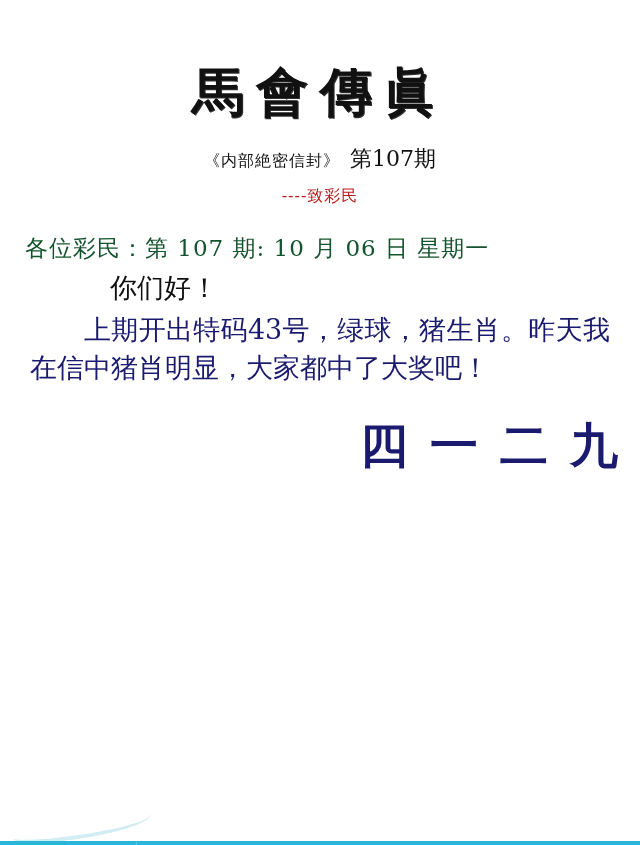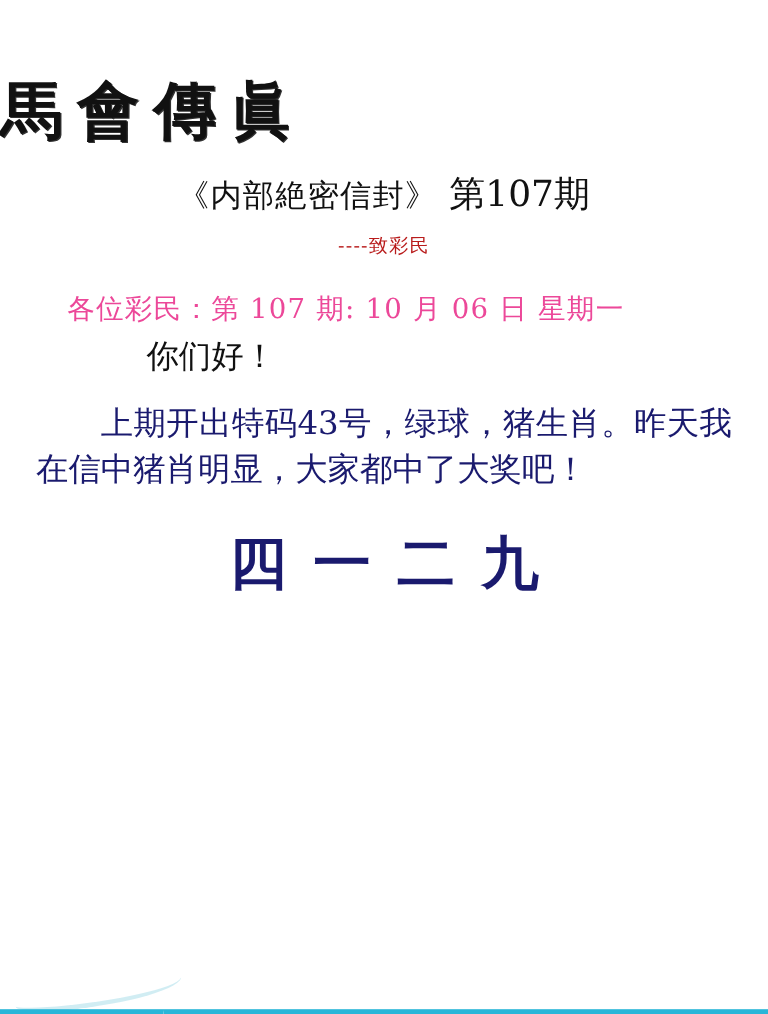--- a/index.html
+++ b/index.html
@@ -15,82 +15,82 @@
     position: relative;
   }
   .page {
     position: relative;
     width: 640px;
     height: 845px;
     box-sizing: border-box;
     background: #fff;
   }
   .title {
+    text-align: center;
     font-family: "DejaVu Serif", "Liberation Serif", serif;
     font-weight: bold;
     font-size: 52px;
     letter-spacing: 12px;
     color: #111;
     margin-top: 58px;
     text-shadow: 1px 1px 0 #333;
   }
   .subtitle {
     text-align: center;
     font-size: 26px;
     color: #111;
     margin-top: 14px;
     font-family: "DejaVu Serif", "Liberation Serif", serif;
   }
   .subtitle .env {
-    font-size: 26px;
+    font-size: 16px;
     letter-spacing: 1px;
   }
   .subtitle .issue {
     margin-left: 10px;
-    font-size: 30px;
+    font-size: 22px;
   }
   .dedication {
     text-align: center;
     font-size: 16px;
     color: #b91c1c;
     margin-top: 12px;
     letter-spacing: 1px;
   }
   .body-text {
     margin: 0 30px;
     color: #1a1a6e;
     font-size: 27px;
     line-height: 1.42;
     font-family: "DejaVu Serif", "Liberation Serif", serif;
   }
   .greet-line {
     margin-top: 26px;
-    color: #ec4899;
+    color: #14532d;
     font-size: 23px;
     text-align: left;
-    padding-left: 56px;
+    padding-left: 25px;
     letter-spacing: 1px;
   }
   .greet-line2 {
     color: #111;
     font-size: 27px;
     padding-left: 110px;
     margin-top: 6px;
-    margin-left: 12px;
   }
   .para {
-    margin-top: 20px;
+    margin-top: 5px;
     text-align: justify;
     text-justify: inter-character;
   }
   .para.indent {
     text-indent: 54px;
   }
   .big-numbers {
-    text-align: center;
+    text-align: right;
     color: #1a1a6e;
     font-size: 48px;
     font-weight: bold;
     letter-spacing: 22px;
     margin-top: 26px;
     padding-left: 22px;
   }
   .last-result {
     margin-top: 28px;
     padding-left: 78px;

